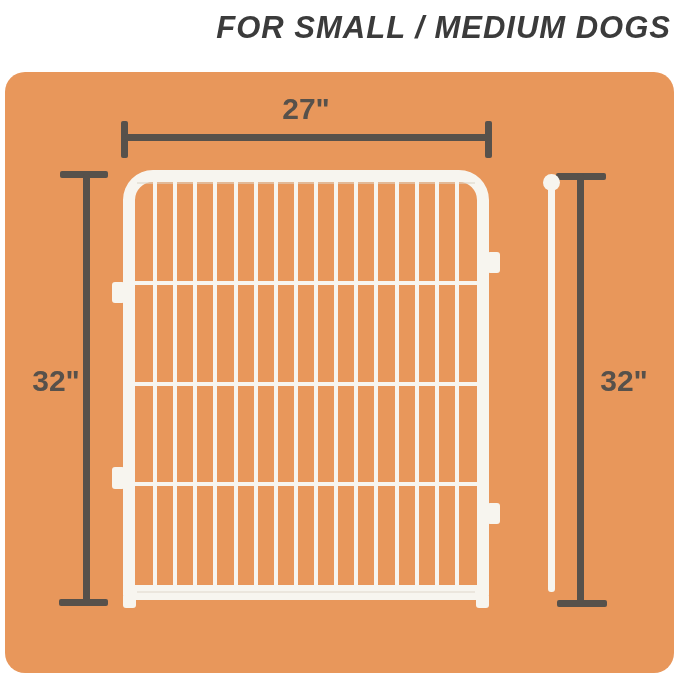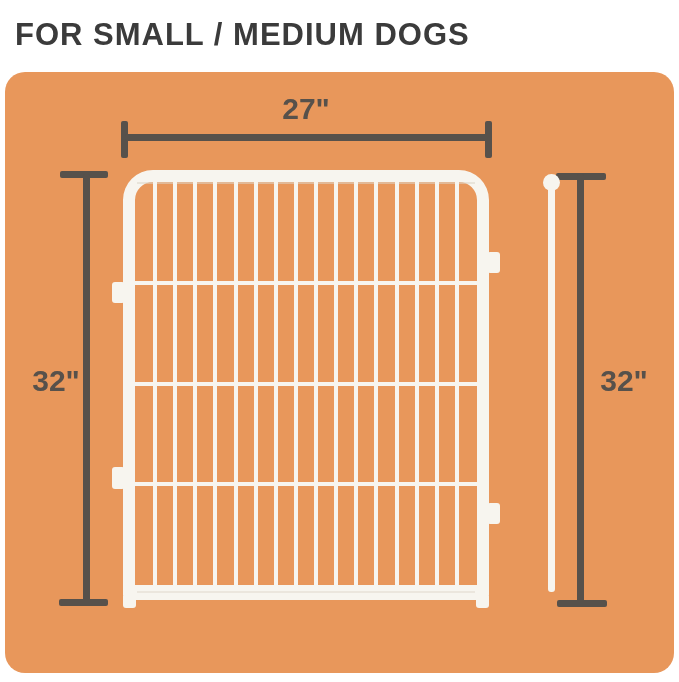--- a/index.html
+++ b/index.html
@@ -9,23 +9,24 @@
     --dim:#57514B;
     --title:#3B3B3B;
     --wire-shadow:#DCD5C8;
   }
   html,body{margin:0;padding:0;background:var(--bg);}
   .stage{
     position:relative;width:679px;height:682px;background:var(--bg);
     font-family:"Liberation Sans",sans-serif;overflow:hidden;
   }
   .title{
-    position:absolute;top:2px;left:0;right:0;margin:15px;
-    text-align:left;font-size:31px;font-weight:700;letter-spacing:1px;
+    position:absolute;top:2px;left:0;right:0;margin:8px;
+    text-align:right;font-size:31px;font-weight:700;letter-spacing:1px;
     color:var(--title);
+    font-style:italic;
   }
   .orange-panel{
     position:absolute;left:5px;top:72px;width:669px;height:601px;
     background:var(--orange);border-radius:20px;
   }
   
   .dim{position:absolute;background:var(--dim);border-radius:2px;}
   .dim-label{
     position:absolute;color:var(--dim);font-size:30px;font-weight:700;
     text-align:center;line-height:1;

